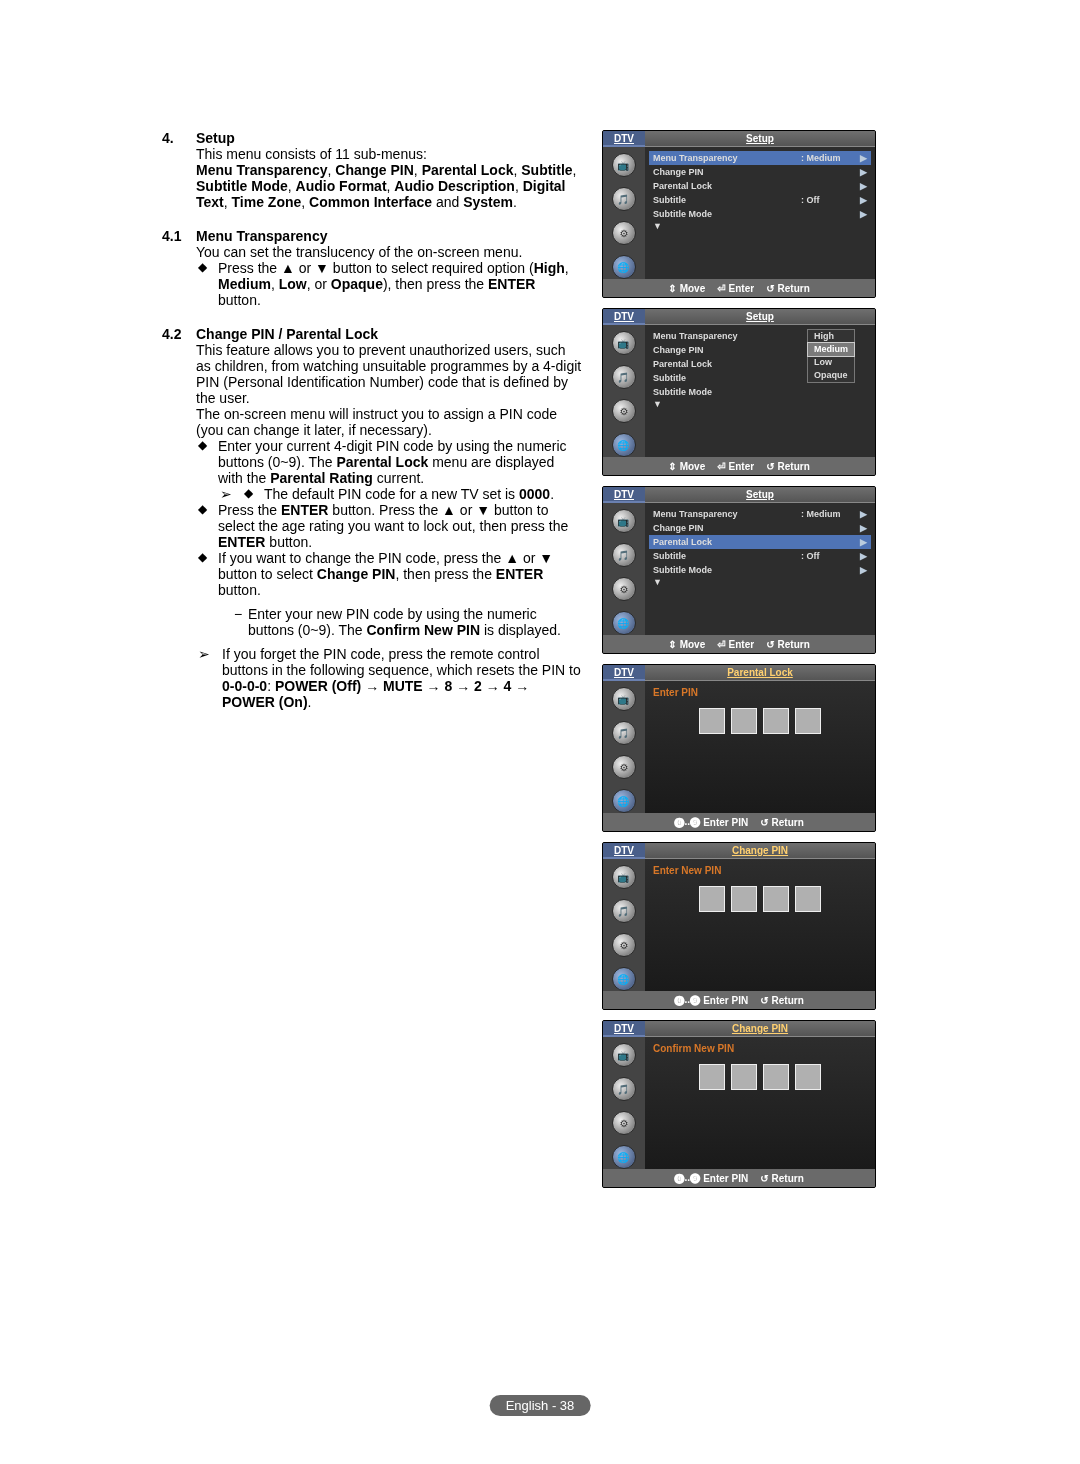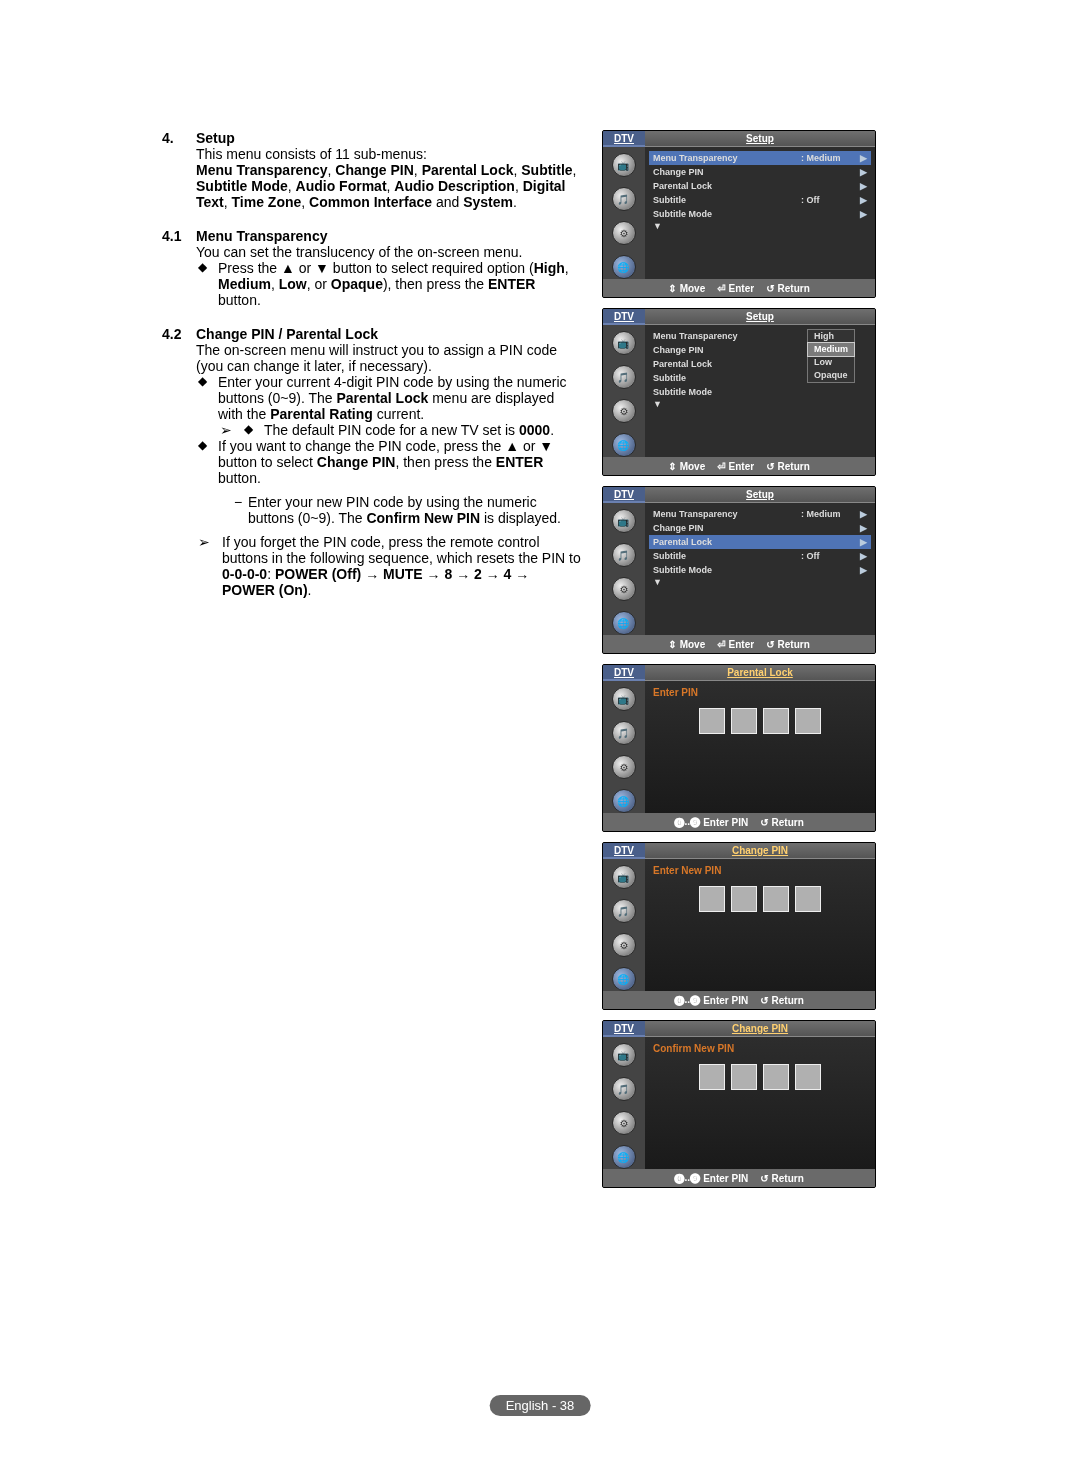--- a/index.html
+++ b/index.html
@@ -288,33 +288,37 @@
           </ul>
         </div>
       </div>
 
       <div style="height:18px"></div>
 
       <div class="section-row">
         <div class="sub-num-col">4.2</div>
         <div class="body-col">
           <div class="heading">Change PIN / Parental Lock</div>
+          <div>This feature allows you to prevent unauthorized users, such as children, from watching unsuitable programmes by a 4-digit PIN (Personal Identification Number) code that is defined by the user.</div>
           <div>The on-screen menu will instruct you to assign a PIN code (you can change it later, if necessary).</div>
           <ul class="diamond">
             <li>
               <span>Enter your current 4-digit PIN code by using the numeric buttons (0~9). The </span><span class="bold">Parental Lock</span><span> menu are displayed with the </span><span class="bold">Parental Rating</span><span> current.</span>
               <ul class="arrow">
                 <li>
                   <ul class="diamond" style="margin-left:-2px;">
                     <li><span>The default PIN code for a new TV set is </span><span class="bold">0000</span><span>.</span></li>
                   </ul>
                 </li>
               </ul>
             </li>
             <li>
+              <span>Press the </span><span class="bold">ENTER</span><span> button. Press the ▲ or ▼ button to select the age rating you want to lock out, then press the </span><span class="bold">ENTER</span><span> button.</span>
+            </li>
+            <li>
               <span>If you want to change the PIN code, press the ▲ or ▼ button to select </span><span class="bold">Change PIN</span><span>, then press the </span><span class="bold">ENTER</span><span> button.</span>
               <ul class="dash" style="padding-left:8px;">
                 <li><span>Enter your new PIN code by using the numeric buttons (0~9). The </span><span class="bold">Confirm New PIN</span><span> is displayed.</span></li>
               </ul>
             </li>
           </ul>
           <ul class="arrow">
             <li>
               <span>If you forget the PIN code, press the remote control buttons in the following sequence, which resets the PIN to </span><span class="bold">0-0-0-0</span><span>: </span><span class="bold">POWER (Off) → MUTE → 8 → 2 → 4 → POWER (On)</span><span>.</span>
             </li>

